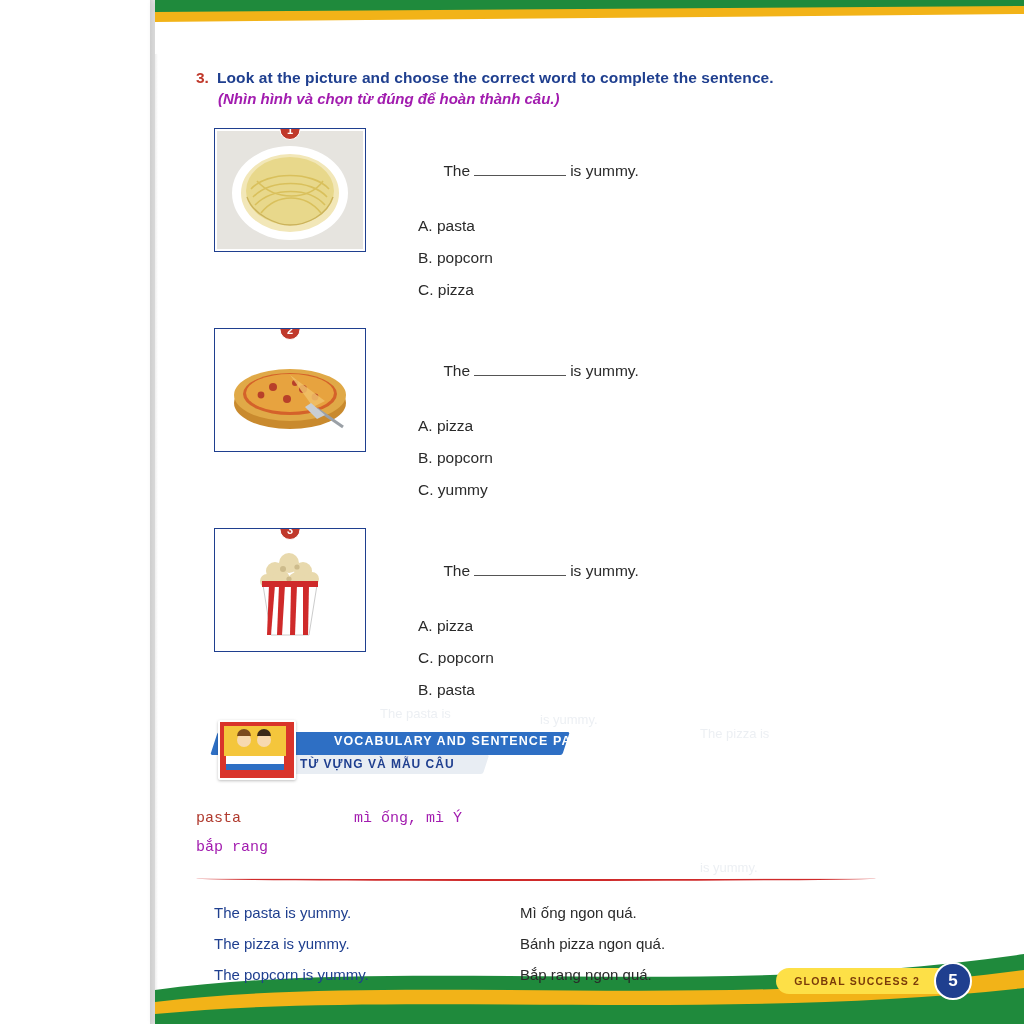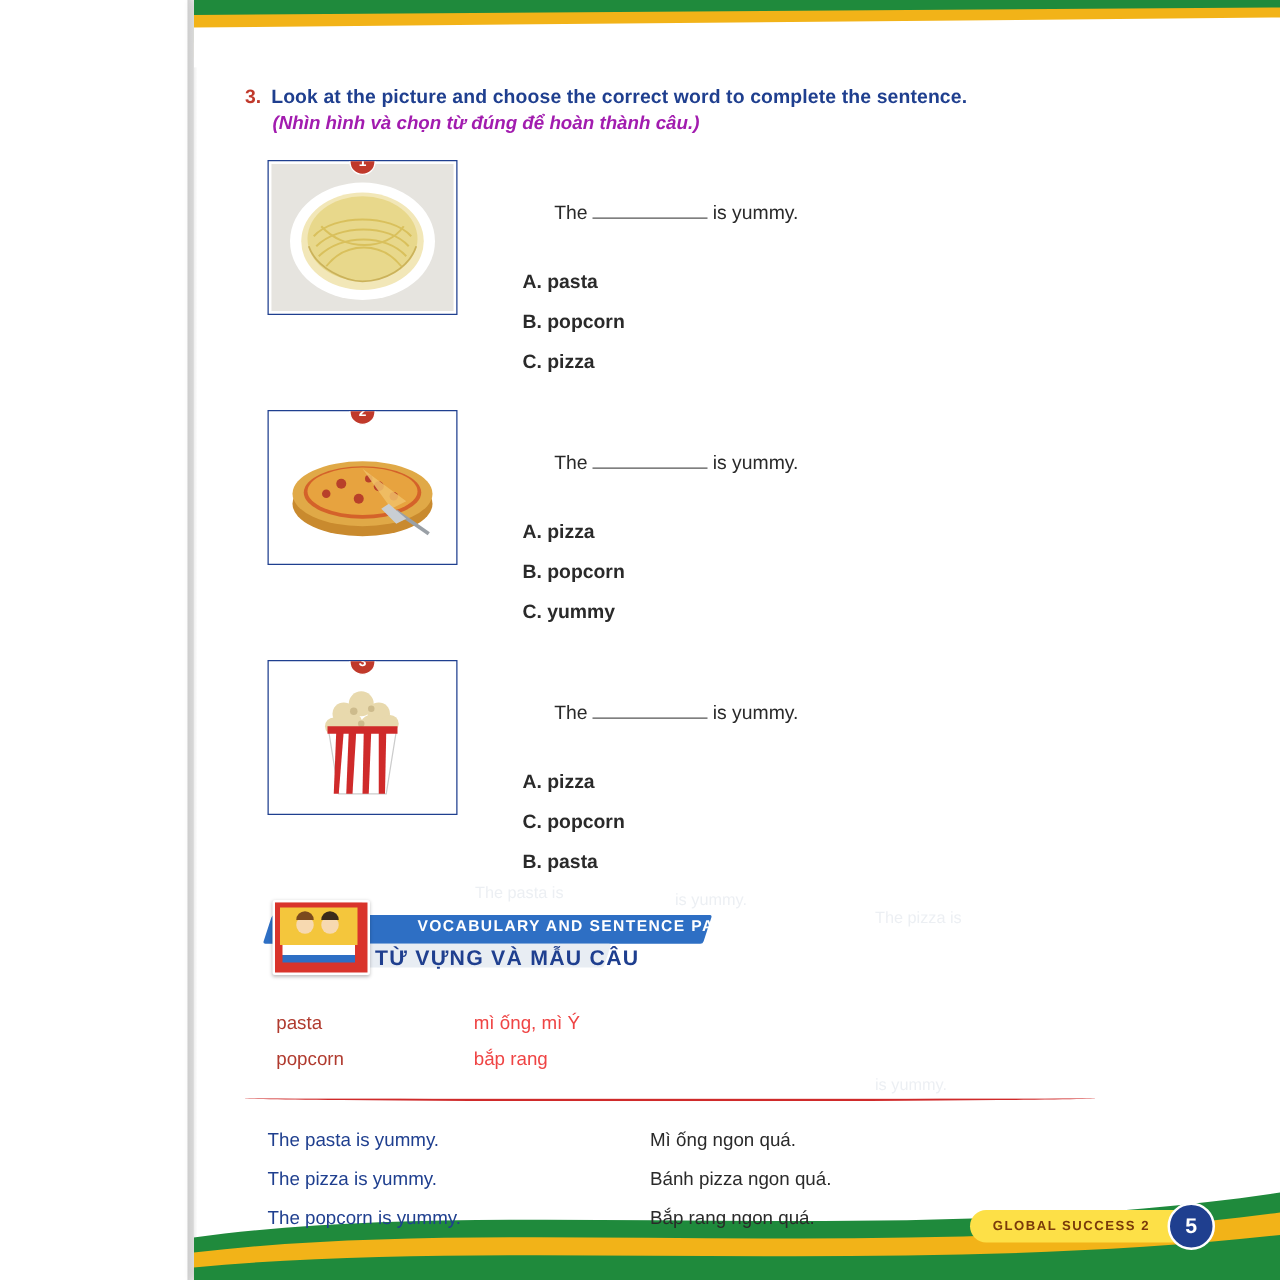--- a/index.html
+++ b/index.html
@@ -145,21 +145,20 @@
     width: 92px;
     border-bottom: 1.3px solid #555;
     margin: 0 4px;
     height: 15px;
   }
   .opt {
     font-size: 15.5px;
     color: #2a2a2a;
     line-height: 32px;
     margin-left: 26px;
-    font-weight: bold;
   }
 
   
   .vocab-banner {
     position: relative;
     margin-top: 14px;
     margin-left: 18px;
     height: 58px;
   }
   .banner-bar1 {
@@ -184,53 +183,54 @@
     left: 12px; top: 27px;
     width: 260px; height: 19px;
     background: #e8edf3;
     transform: skewX(-18deg);
     border-radius: 2px;
   }
   .banner-bar2-label {
     position: absolute;
     left: 86px; top: 29px;
     color: #1f3f8f;
-    font-size: 17px;
+    font-size: 12px;
     font-weight: bold;
     letter-spacing: 1px;
     z-index: 4;
   }
   .banner-thumb {
     position: absolute;
     left: 4px; top: -8px;
     width: 74px; height: 56px;
     border: 2px solid #ffffff;
     background: #d9342b;
     z-index: 5;
     overflow: hidden;
     border-radius: 2px;
     box-shadow: 0 1px 3px rgba(0,0,0,0.25);
   }
 
   
   .vocab-list {
     margin-top: 18px;
-    margin-left: 25px;
+    margin-left: 0;
+    font-family: Liberation Mono, monospace;
   }
   .vocab-row {
     display: flex;
     line-height: 29px;
   }
   .v-en {
     color: #b03a2e;
     font-size: 15px;
     width: 158px;
   }
   .v-vn {
-    color: #ef4444;
+    color: #a21caf;
     font-size: 15px;
   }
 
   .rule {
     margin-top: 14px;
     margin-left: 0px;
     width: 680px;
     height: 3px;
     background: transparent;
     border-bottom: 2px solid #cf2a2a;
@@ -454,21 +454,20 @@
         </svg>
       </div>
     </div>
 
     <div class="vocab-list">
       <div class="vocab-row">
         <div class="v-en">pasta</div>
         <div class="v-vn">mì ống, mì Ý</div>
       </div>
       <div class="vocab-row">
-        <div class="v-en">popcorn</div>
         <div class="v-vn">bắp rang</div>
       </div>
     </div>
 
     <div class="rule"></div>
 
     <div class="patterns">
       <div class="prow">
         <div class="p-en">The pasta is yummy.</div>
         <div class="p-vn">Mì ống ngon quá.</div>

